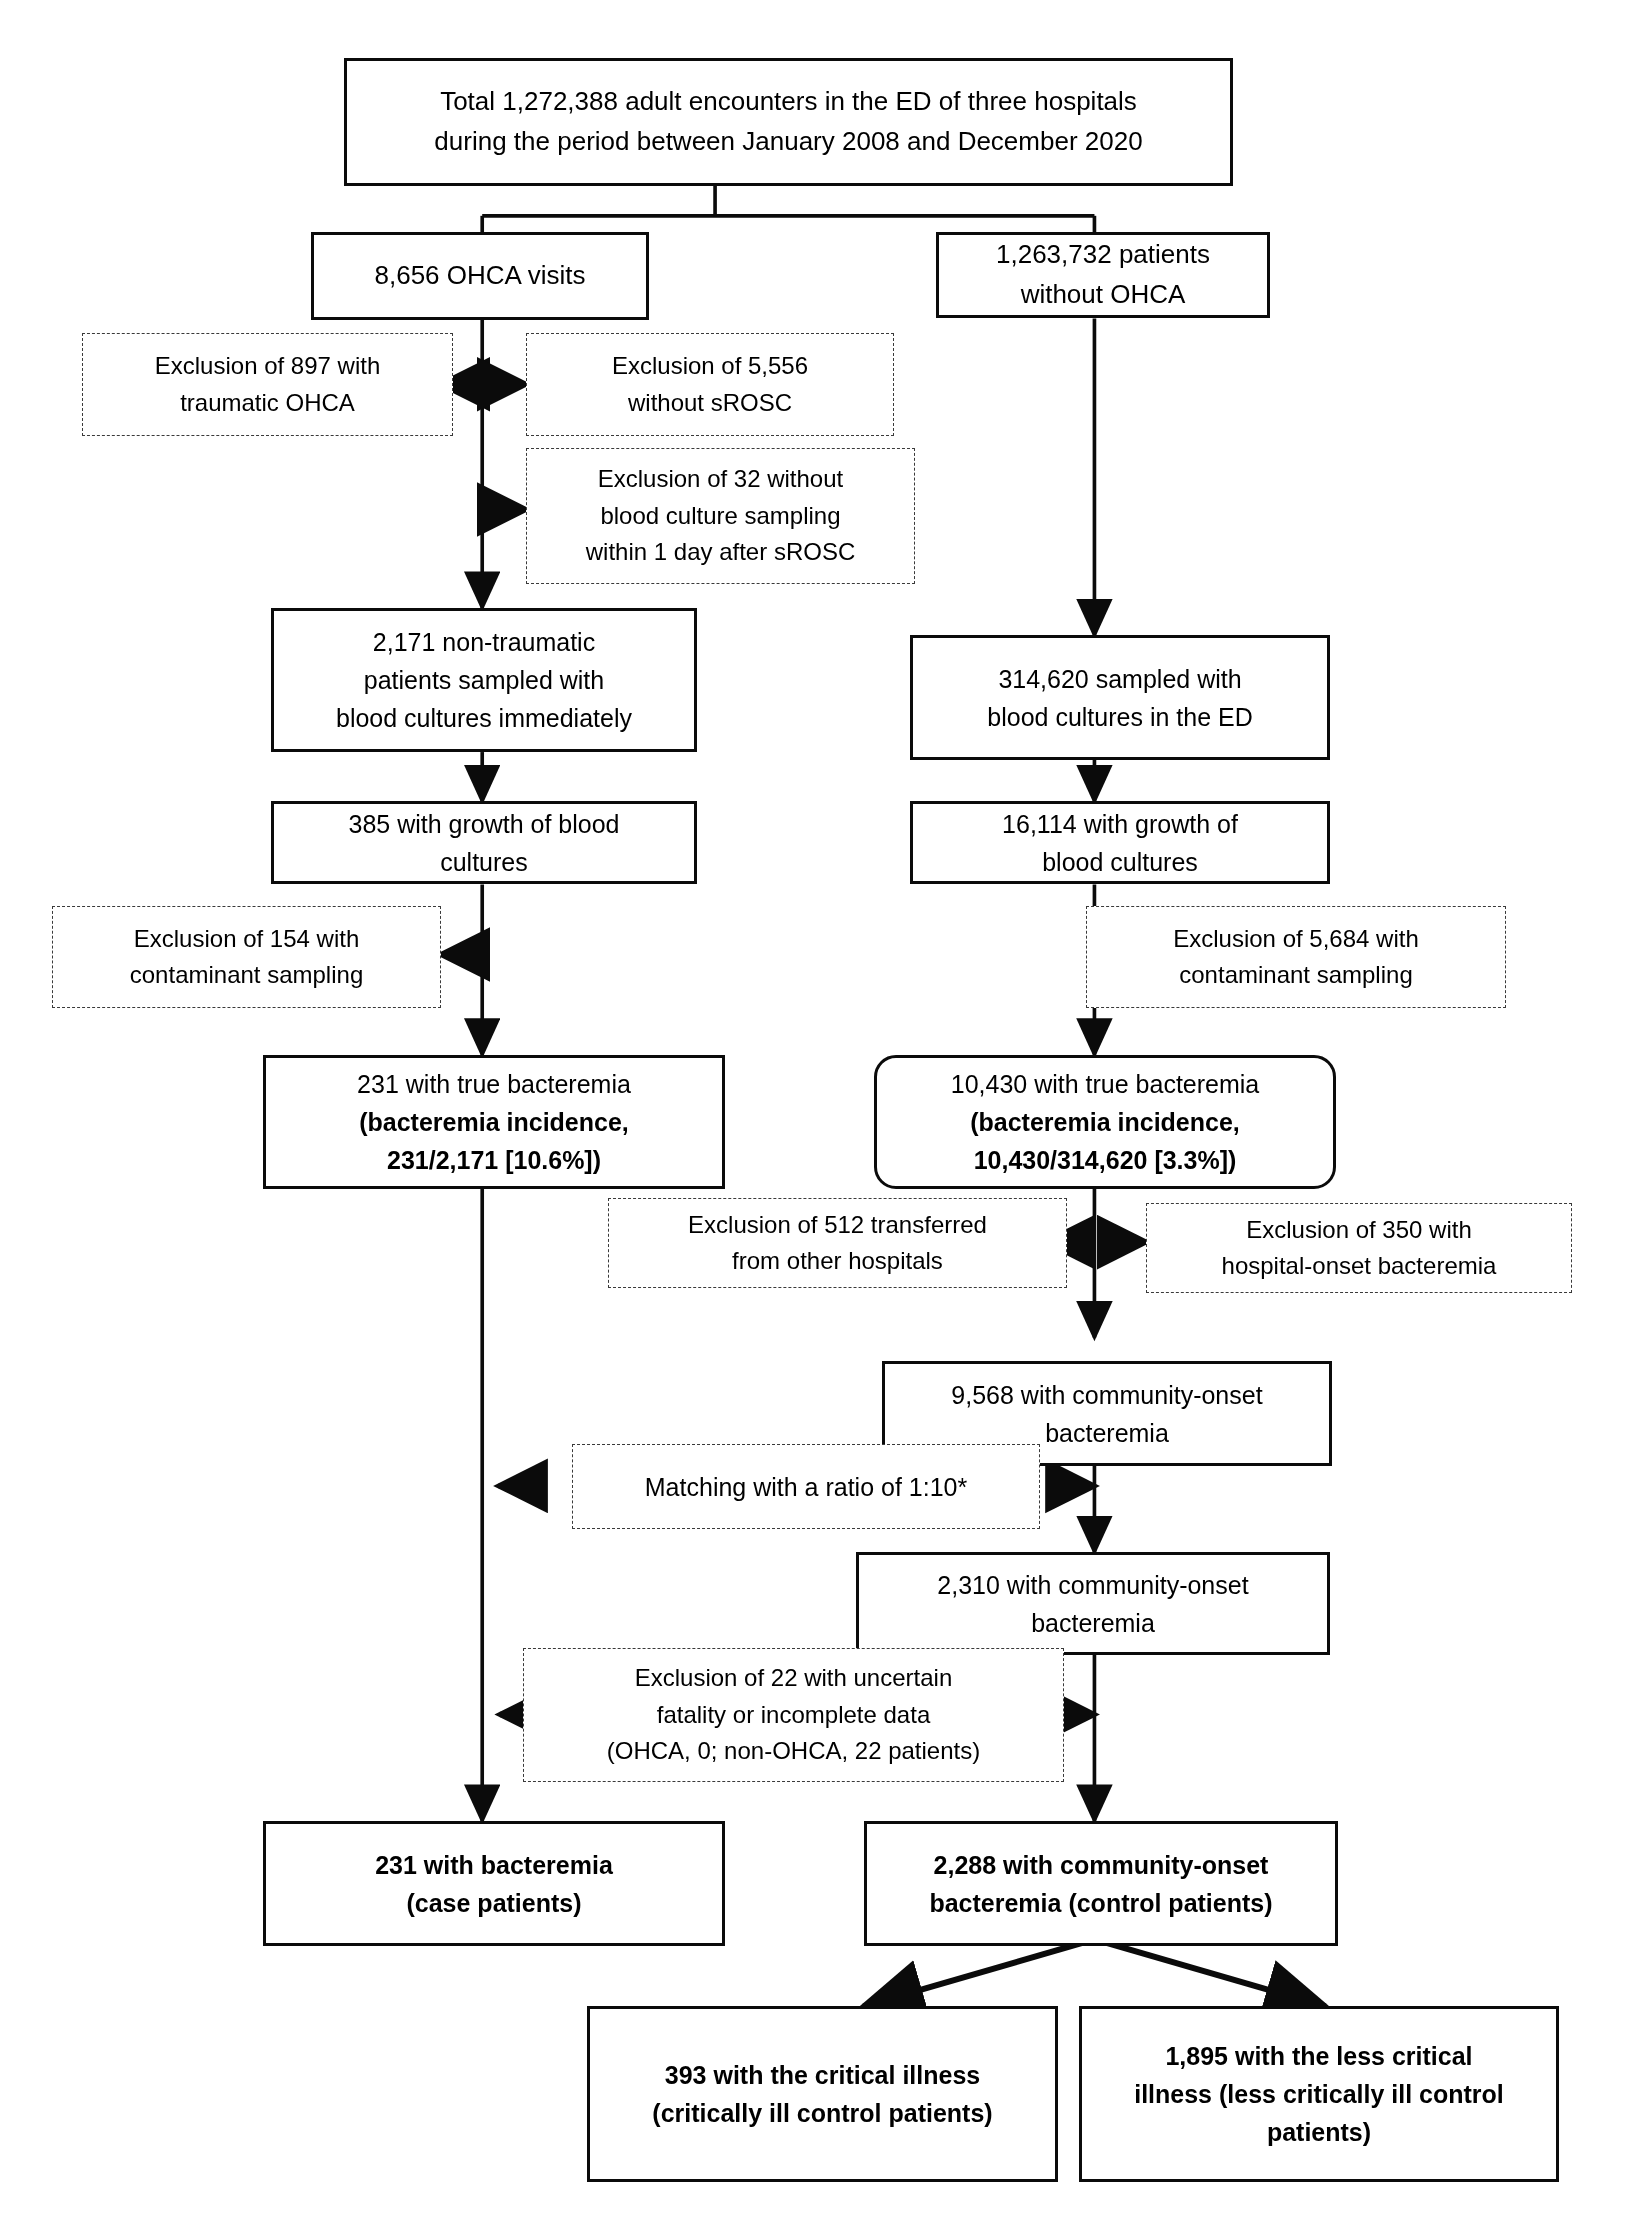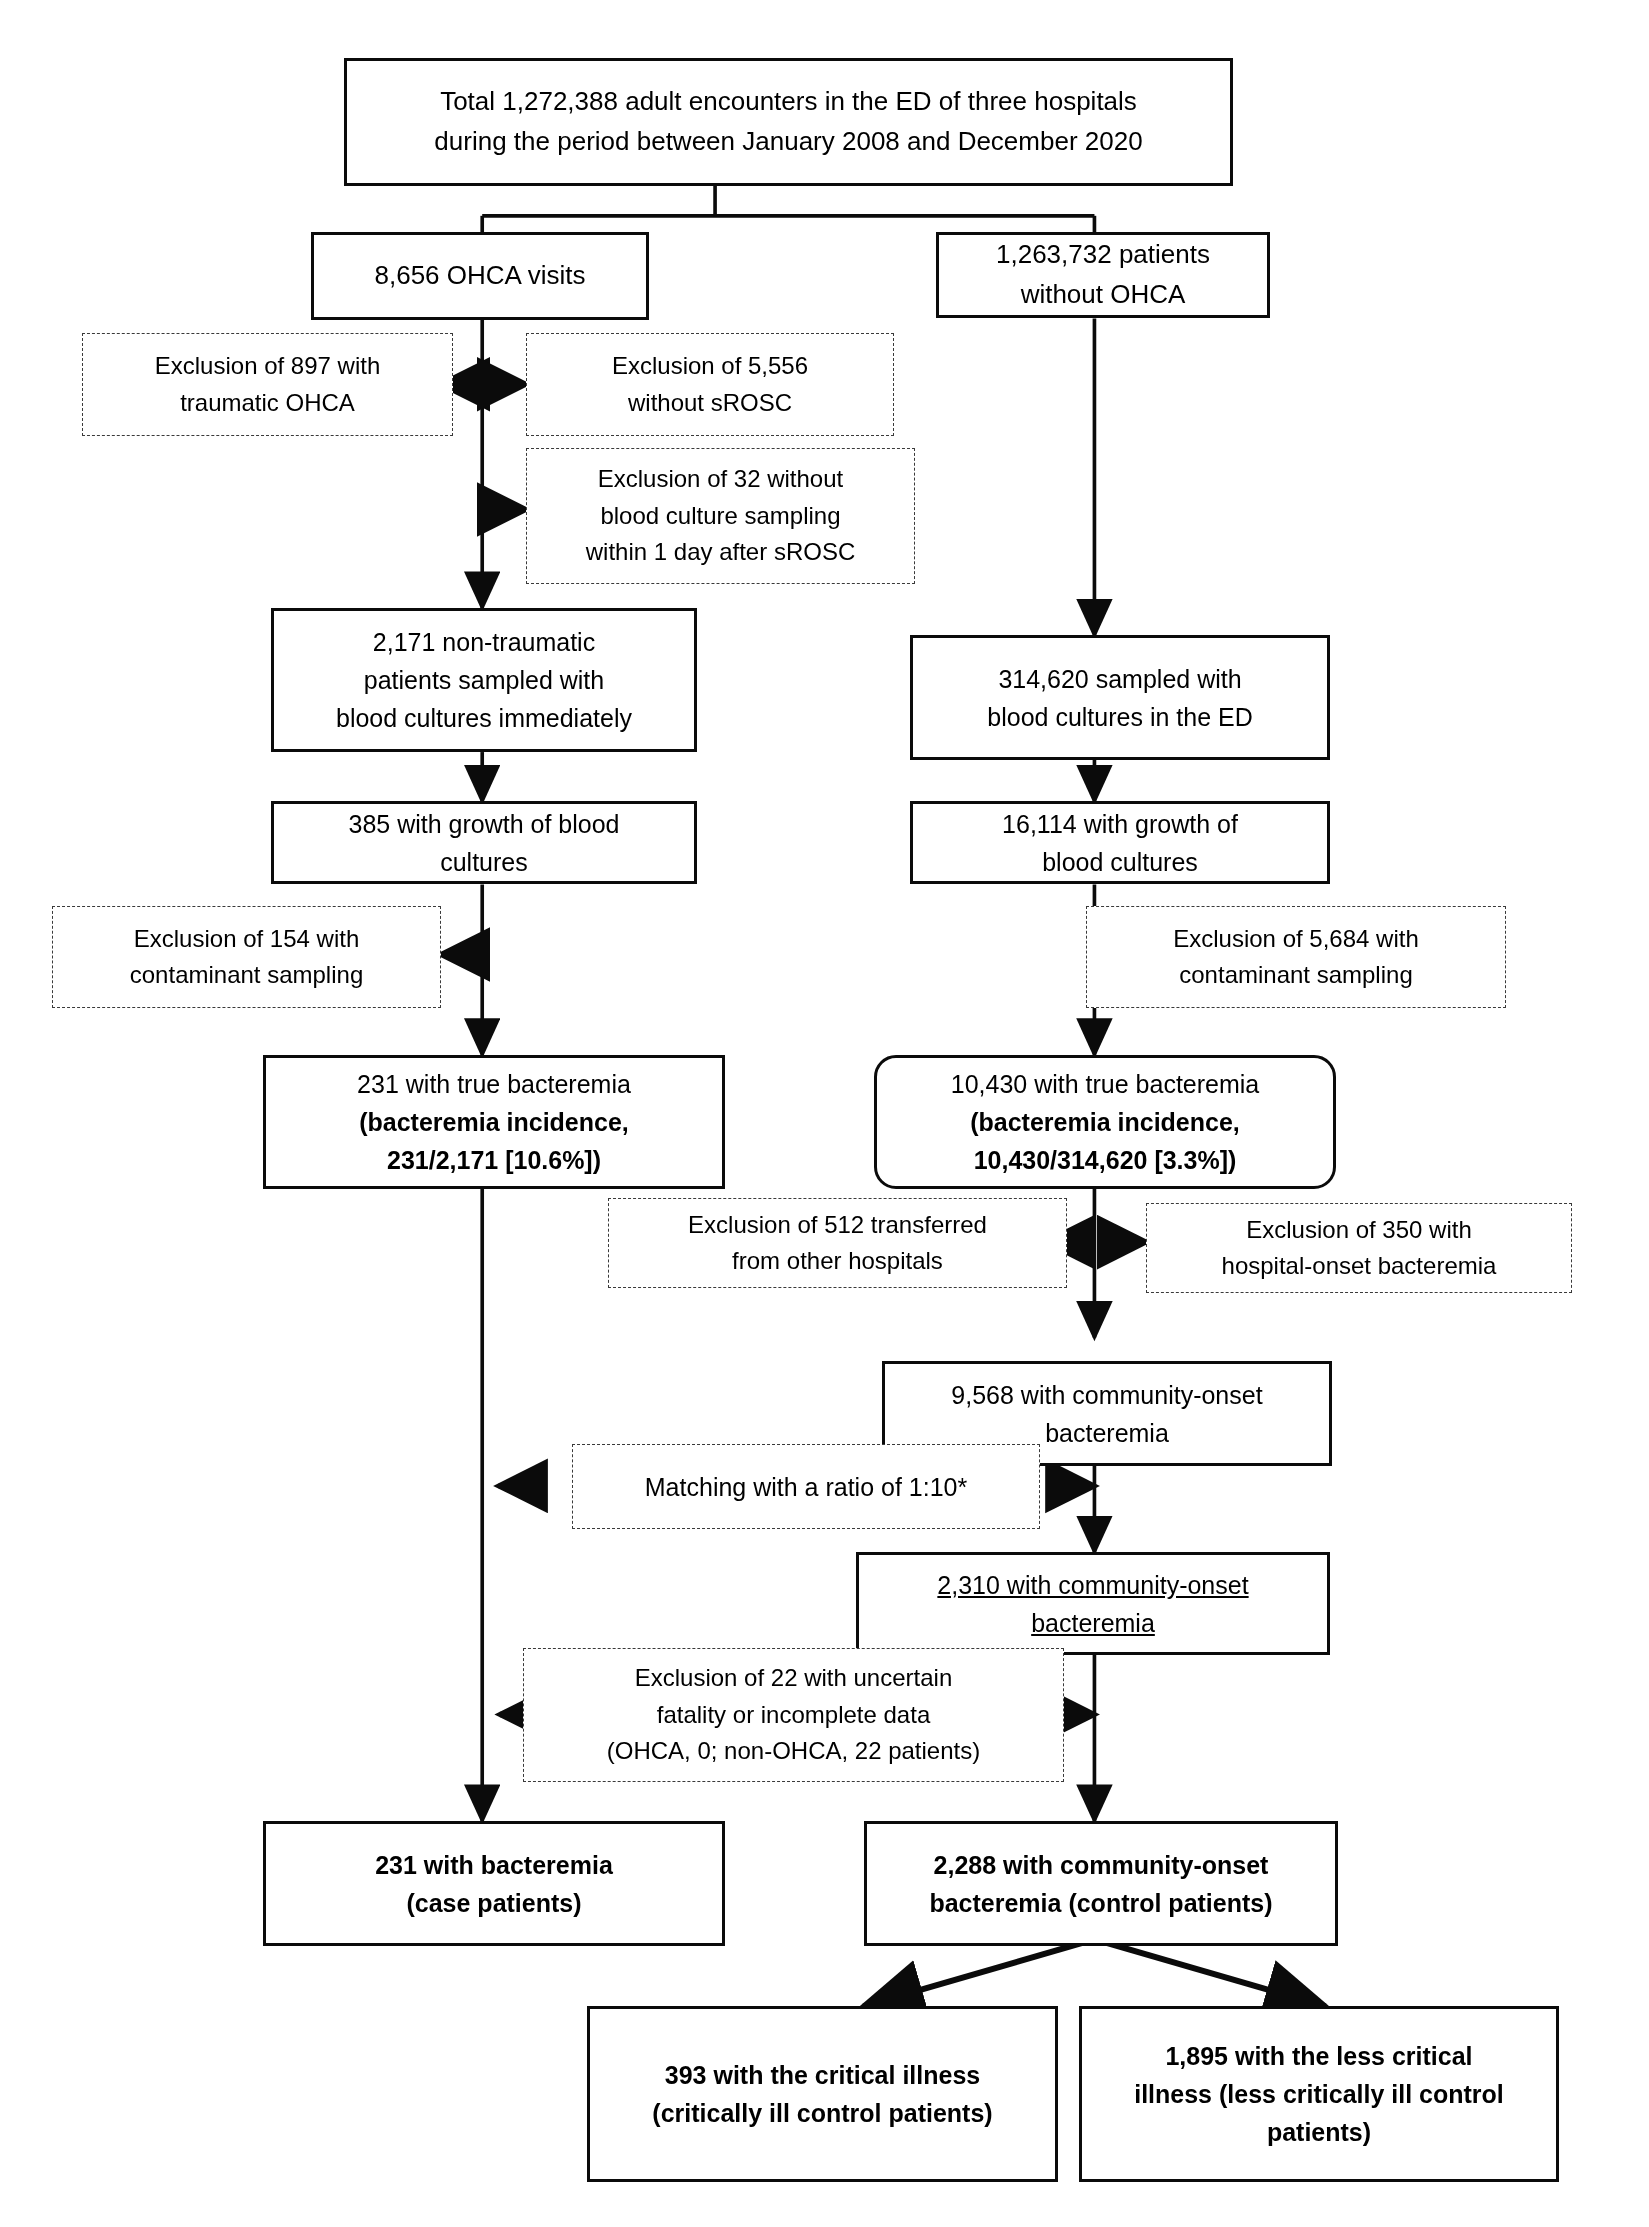--- a/index.html
+++ b/index.html
@@ -224,21 +224,21 @@
 
   <div class="node solid f41" style="left:882px; top:1338px; width:450px; height:105px;margin-top:23px;">
     <span class="txt">9,568 with community-onset
 bacteremia</span>
   </div>
 
   <div class="node dashed f41" style="left:572px; top:1444px; width:468px; height:85px;">
     <span class="txt">Matching with a ratio of 1:10*</span>
   </div>
 
-  <div class="node solid f41" style="left:856px; top:1552px; width:474px; height:103px;text-decoration:underline;">
+  <div class="node solid f41" style="left:856px; top:1552px; width:474px; height:103px;">
     <span class="txt">2,310 with community-onset
 bacteremia</span>
   </div>
 
   <div class="node dashed f40" style="left:523px; top:1648px; width:541px; height:134px;">
     <span class="txt">Exclusion of 22 with uncertain
 fatality or incomplete data
 (OHCA, 0; non-OHCA, 22 patients)</span>
   </div>
 

